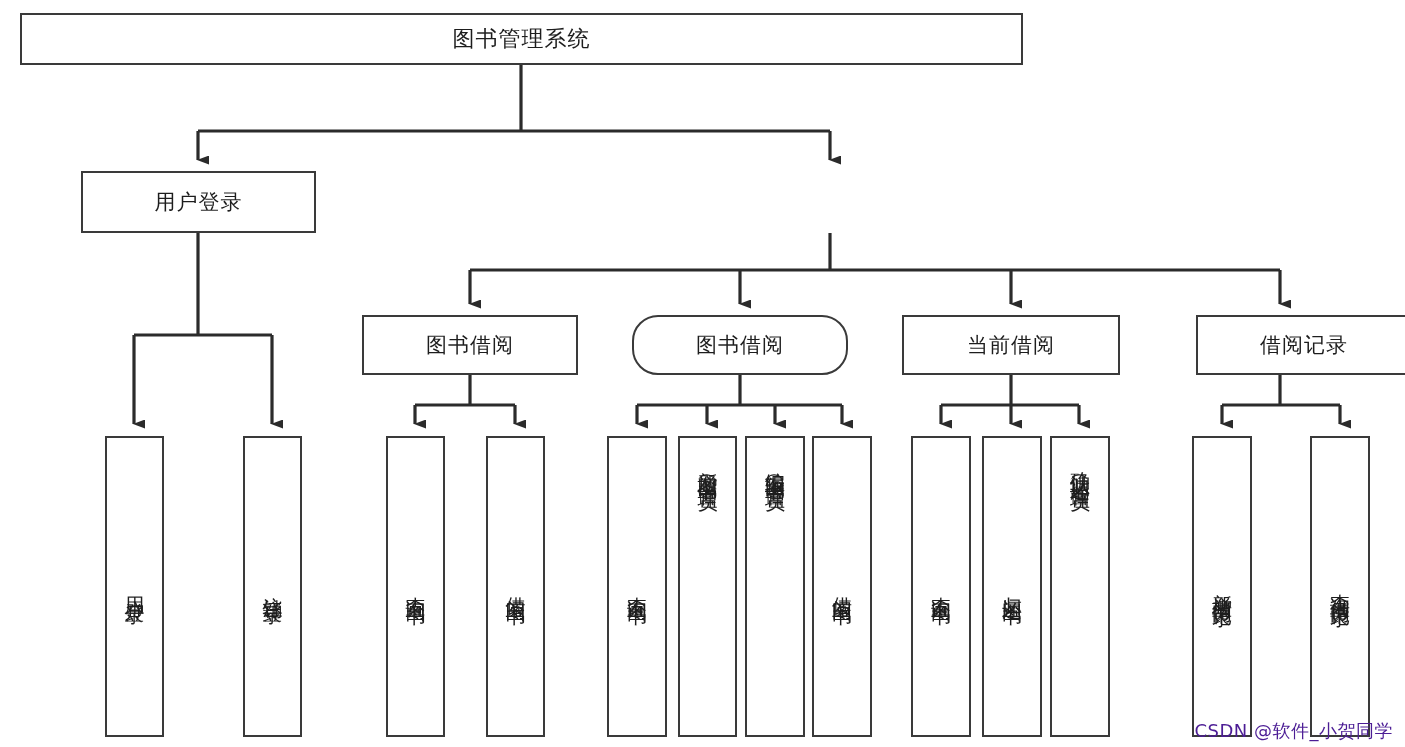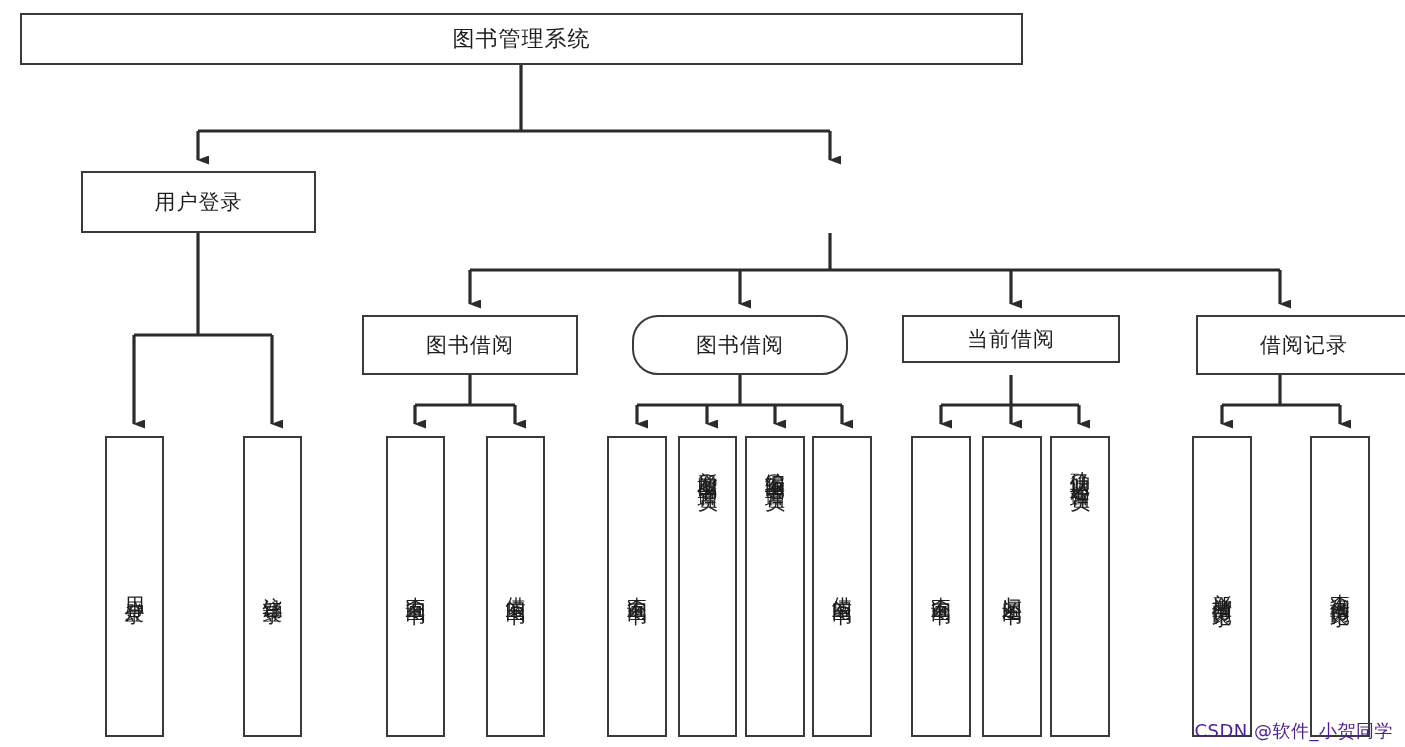--- a/index.html
+++ b/index.html
@@ -81,21 +81,21 @@
   <div class="box hbox" style="left:81px;top:171px;width:235px;height:62px;">
     <span>用户登录</span>
   </div>
 
   <div class="box hbox" style="left:362px;top:315px;width:216px;height:60px;">
     <span>图书借阅</span>
   </div>
   <div class="box hbox" style="left:632px;top:315px;width:216px;height:60px;border-radius:26px;">
     <span>图书借阅</span>
   </div>
-  <div class="box hbox" style="left:902px;top:315px;width:218px;height:48px;">
+  <div class="box hbox" style="left:902px;top:315px;width:218px;height:60px;">
     <span>当前借阅</span>
   </div>
   <div class="box hbox" style="left:1196px;top:315px;width:216px;height:60px;">
     <span>借阅记录</span>
   </div>
 
   <div class="leaf centerv" style="left:105px;top:436px;width:59px;height:301px;">
     <span class="vtext">用户登录</span>
   </div>
   <div class="leaf centerv" style="left:243px;top:436px;width:59px;height:301px;">

